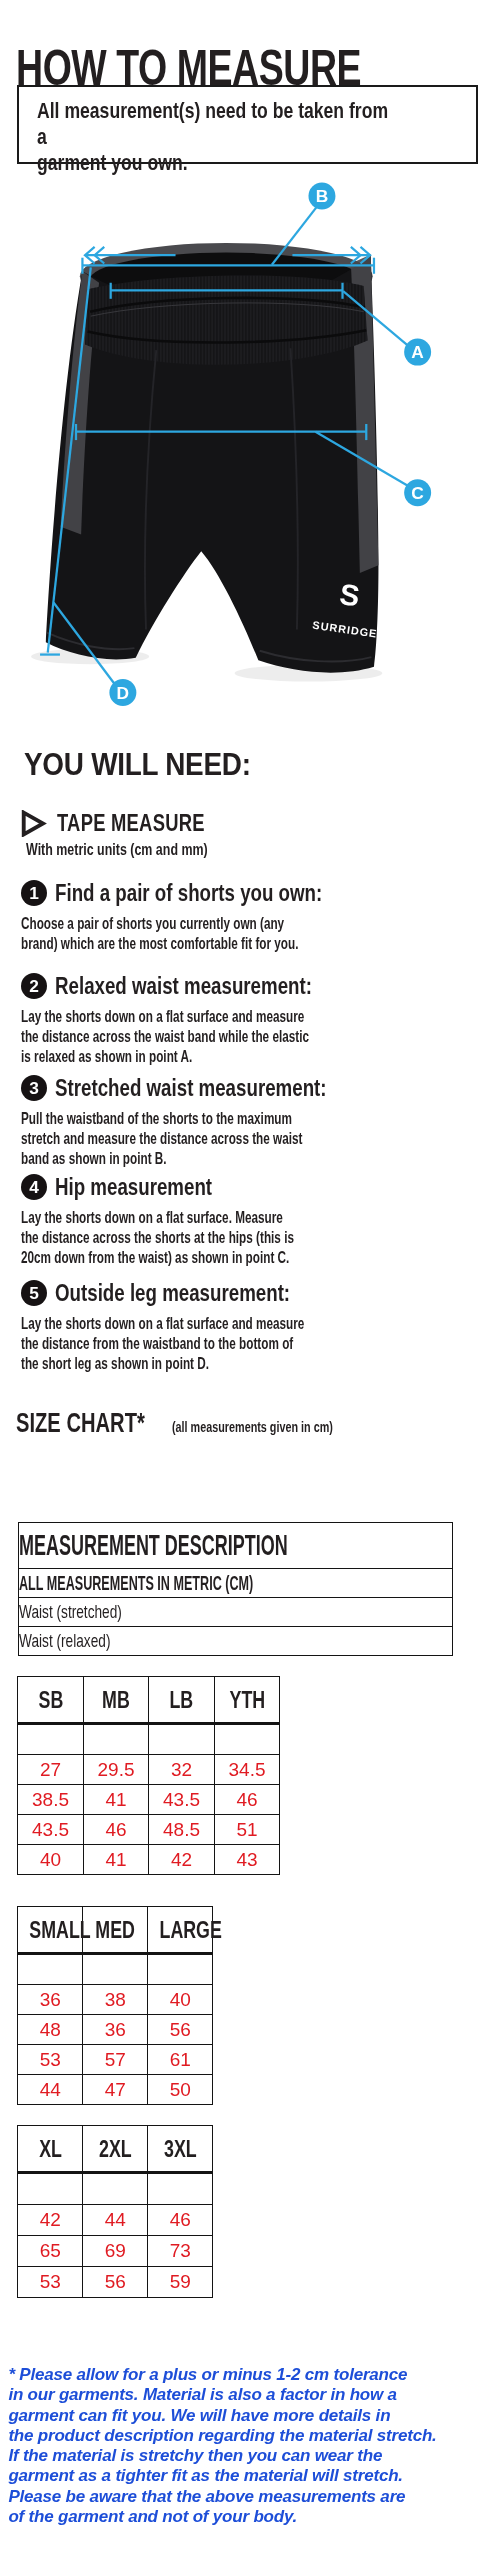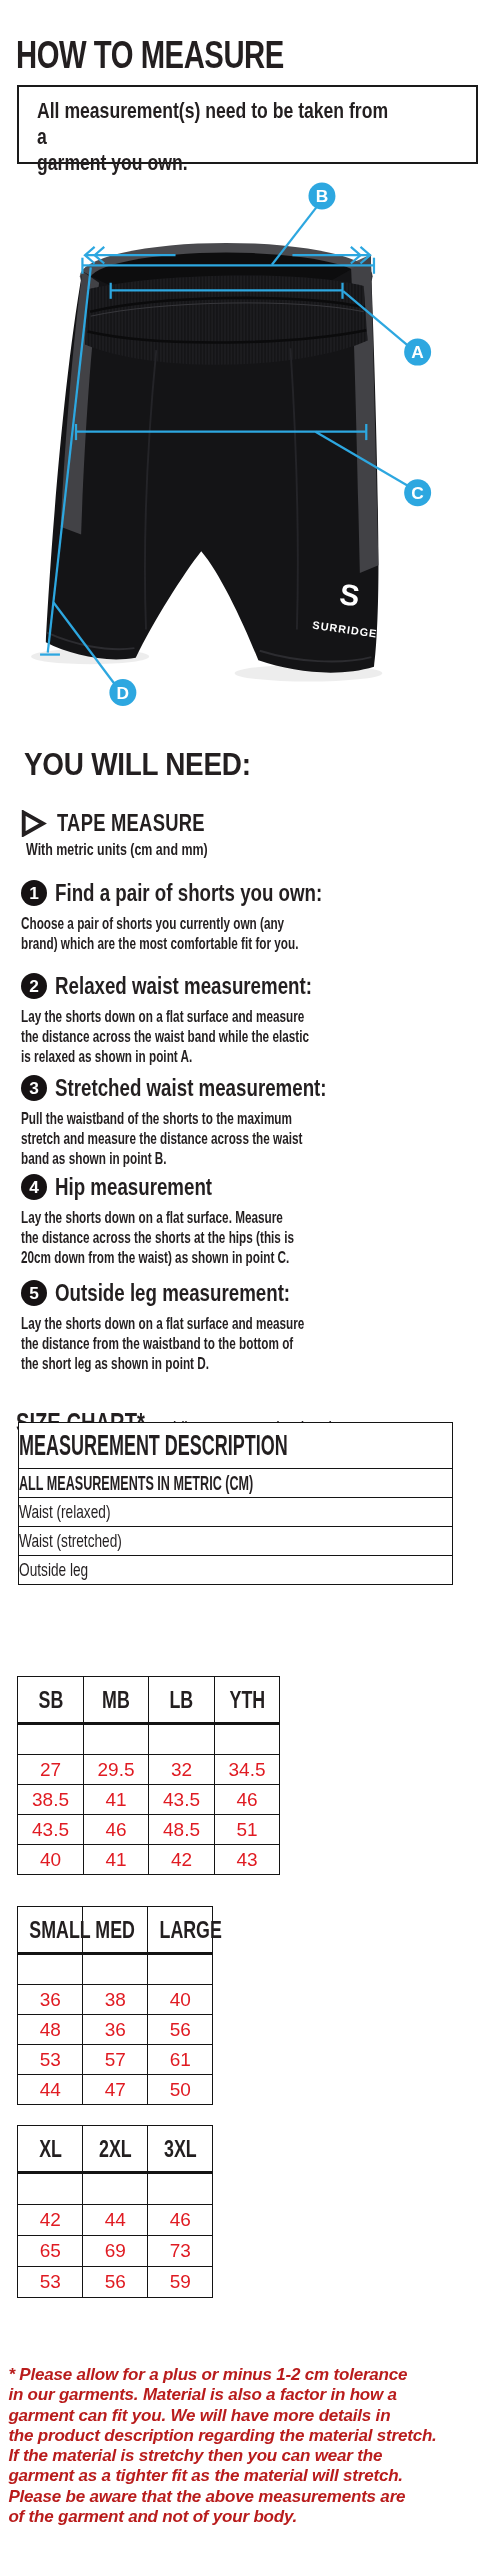--- a/index.html
+++ b/index.html
@@ -4,21 +4,21 @@
 <style>
   html,body{margin:0;padding:0;}
   body{
     width:493px;height:2576px;position:relative;background:#ffffff;
     font-family:"Liberation Sans",sans-serif;color:#231f20;overflow:hidden;
   }
   .abs{position:absolute;}
   .pre{white-space:pre-line;}
   .cx{display:inline-block;transform-origin:0 50%;}
   
-  #title{left:16px;top:9px;font-weight:700;font-size:39px;line-height:1;letter-spacing:-0.6px;}
+  #title{left:16px;top:9px;font-weight:700;font-size:50px;line-height:1;letter-spacing:-0.6px;}
   #title .cx{transform:scaleX(.75);}
   #notice{left:16.7px;top:73px;width:457px;height:75px;border:2.6px solid #1a1a1a;margin-top:12px;}
   #notice .inner{padding:11px 0 0 18px;font-weight:700;font-size:22px;line-height:26px;}
   #notice .cx{transform:scaleX(.80);}
   #need-heading{left:24.4px;top:747px;font-weight:700;font-size:31px;letter-spacing:-0.3px;}
   #need-heading .cx{transform:scaleX(.90);}
   
   #tape{left:21px;top:810px;display:flex;align-items:center;gap:10.3px;}
   #tape .label{font-weight:700;font-size:23px;letter-spacing:0.3px;}
   #tape .cx{transform:scaleX(.80);}
@@ -34,41 +34,41 @@
   .step .body{margin-top:5.8px;font-weight:700;font-size:17.3px;line-height:20px;}
   .step .body .cx{transform:scaleX(.68);transform-origin:0 0;width:488px;}
   
   #sc-heading{left:16px;top:1407px;white-space:nowrap;}
   #sc-heading .main{font-weight:700;font-size:28px;}
   #sc-heading .main.cx{transform:scaleX(.72);}
   #sc-heading .sub{font-weight:700;font-size:15px;margin-left:-26px;}
   #sc-heading .sub.cx{transform:scaleX(.72);}
   table.tbl{border-collapse:collapse;background:#fff;}
   .tbl td,.tbl th{border:1.9px solid #141414;padding:0;vertical-align:middle;}
-  #t-desc{left:18px;top:1422px;width:273px;}
+  #t-desc{left:18px;top:1522px;width:273px;}
   #t-desc td{text-align:left;}
   #t-desc .r-big td{height:45px;}
   #t-desc .r-sub td{height:28px;}
   #t-desc .r-item td{height:28px;}
   .cell-pad{padding-left:6.4px;}
   .cxA{font-weight:700;font-size:29px;transform:scaleX(.62);white-space:nowrap;}
   .cxB{font-weight:700;font-size:21px;transform:scaleX(.60);white-space:nowrap;}
   .cxC{font-weight:400;font-size:19px;transform:scaleX(.72);white-space:nowrap;}
   .sizes{table-layout:fixed;}
   .sizes th{height:45px;border-bottom-width:3.2px;text-align:center;}
   .sizes td{height:29px;text-align:center;}
   .sizes .hd{display:inline-block;font-weight:700;font-size:24.4px;transform:scaleX(.73);transform-origin:center;white-space:nowrap;}
   .sizes .val{font-weight:400;font-size:19px;color:#e01b22;}
   #t1{left:17.3px;top:1676px;width:263px;padding-left:36px;}
   #t2{left:17.3px;top:1906px;width:196px;}
   #t3{left:17.3px;top:2125px;width:196px;}
   #t3 td{height:30px;}
   
   #footnote{left:8.4px;top:2365px;width:479px;font-style:italic;font-weight:700;
-    font-size:17px;line-height:20.3px;color:#b91c1c;letter-spacing:-0.2px;}
+    font-size:17px;line-height:20.3px;color:#1d4ed8;letter-spacing:-0.2px;}
 </style>
 </head>
 <body>
 
 <h1 class="abs" id="title"><span class="cx">HOW TO MEASURE</span></h1>
 
 <div class="abs" id="notice">
   <div class="inner"><span class="cx pre">All measurement(s) need to be taken from a
 garment you own.</span></div>
 </div>
@@ -245,27 +245,24 @@
 
 <table class="abs tbl" id="t-desc">
   <tbody>
       <tr class="r-big">
         <td class="cell-pad"><span class="cxA cx">MEASUREMENT DESCRIPTION</span></td>
       </tr>
   <tr class="r-sub">
         <td class="cell-pad"><span class="cxB cx">ALL MEASUREMENTS IN METRIC (CM)</span></td>
       </tr>
   <tr class="r-item">
-        <td class="cell-pad"><span class="cxC cx">Waist (relaxed)</span></td>
-      </tr>
-  <tr class="r-item">
         <td class="cell-pad"><span class="cxC cx">Waist (stretched)</span></td>
       </tr>
   <tr class="r-item">
-        <td class="cell-pad"><span class="cxC cx">Outside leg</span></td>
+        <td class="cell-pad"><span class="cxC cx">Waist (relaxed)</span></td>
       </tr>
 </tbody>
   </table>
 
 <table class="abs tbl sizes" id="t1">
   <tbody>
       <tr>
     <th><span class="hd">SB</span></th>
     <th><span class="hd">MB</span></th>
     <th><span class="hd">LB</span></th>

